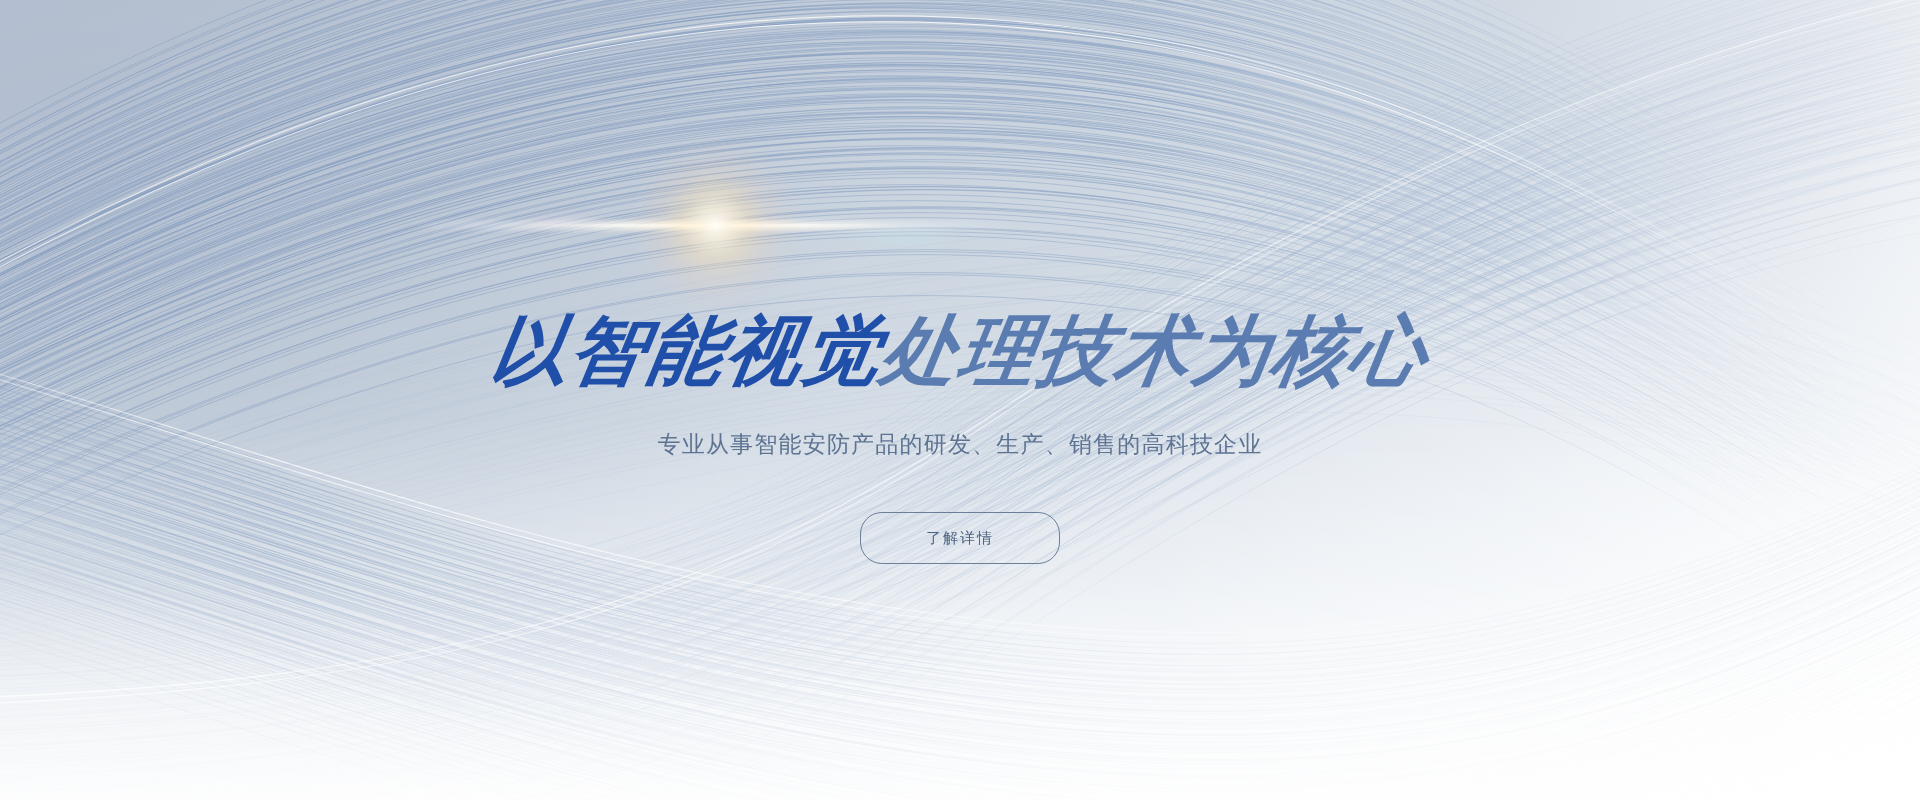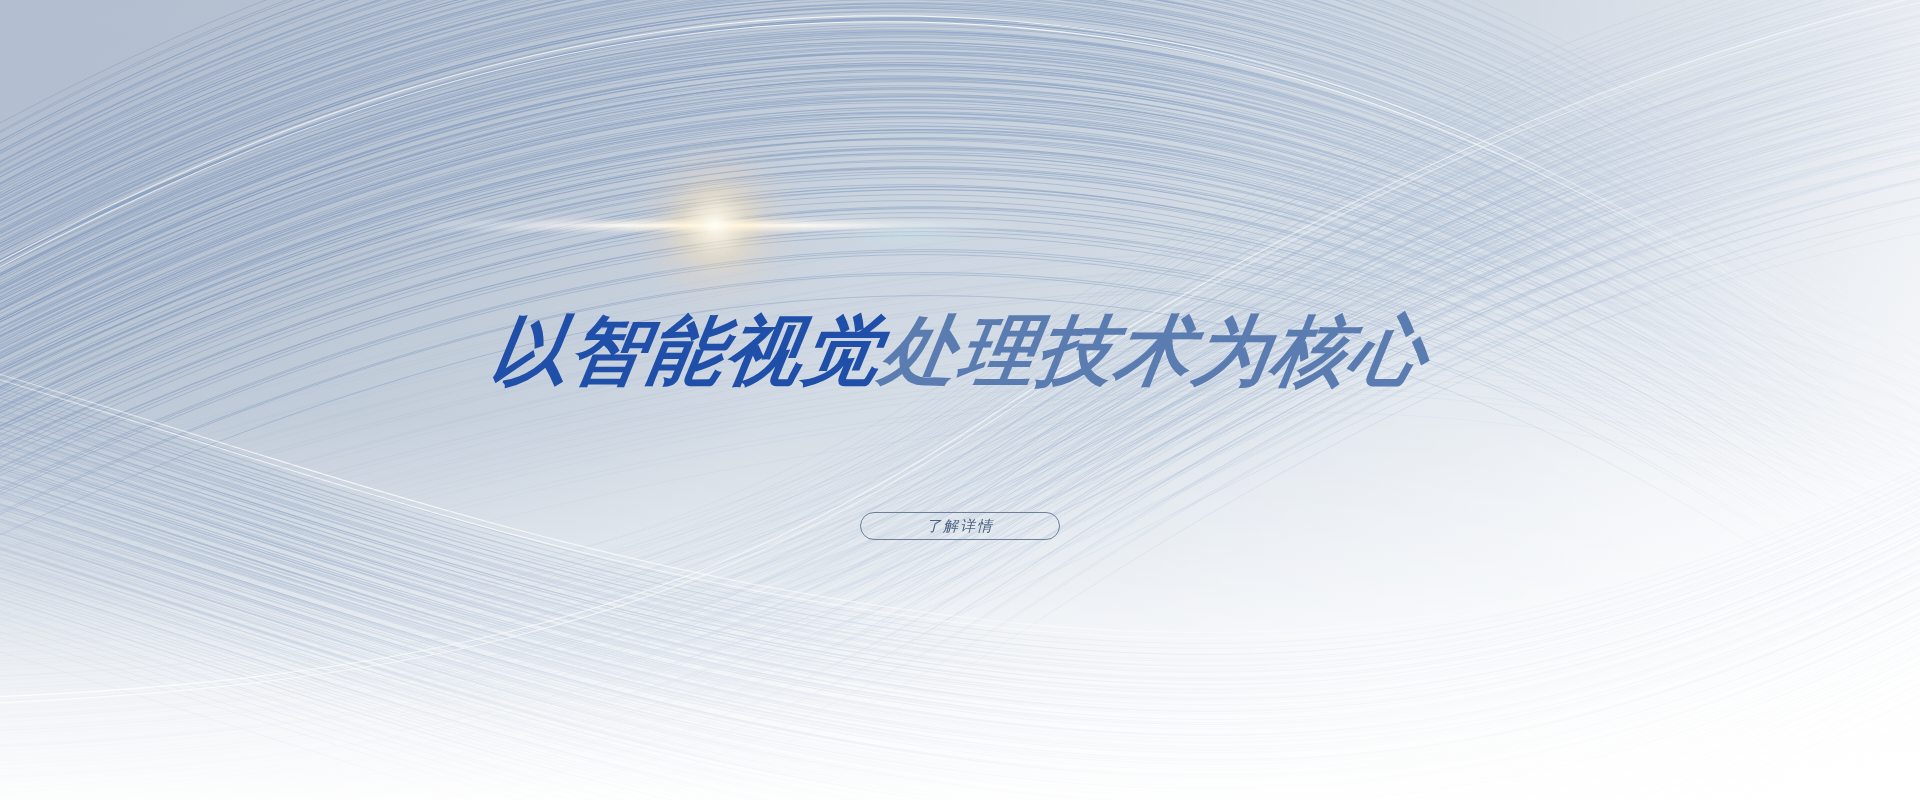--- a/index.html
+++ b/index.html
@@ -192,31 +192,30 @@
     top: 512px;
     left: 0; right: 0;
     display: flex;
     justify-content: center;
   }
   .cta-btn {
     display: inline-flex;
     align-items: center;
     justify-content: center;
     width: 200px;
-    height: 28px;
+    height: 52px;
     border: 1px solid #6b7f99;
     border-radius: 22px;
     background: transparent;
     color: #4d6380;
     font-size: 15px;
     letter-spacing: 2px;
     font-family: "Liberation Sans", "DejaVu Sans", sans-serif;
     cursor: pointer;
     padding: 0;
-    font-style: italic;
   }
 </style>
 </head>
 <body>
 
 <div class="stage">
 
   <div class="bg-base"></div>
   <div class="bg-tint-l"></div>
   <div class="bg-tint-r"></div>
@@ -398,19 +397,20 @@
   <div class="flare-streak"></div>
   <div class="flare-streak2"></div>
   <div class="flare-core"></div>
   <div class="flare-ghost"></div>
   <div class="flare-ghost2"></div>
 
   <div class="content">
 
     <h1 class="hero-title"><span class="seg seg-a">以智能视觉</span><span class="seg seg-b">处理技术为核心</span></h1>
 
+    <p class="hero-sub">专业从事智能安防产品的研发、生产、销售的高科技企业</p>
 
     <div class="cta-wrap">
       <button class="cta-btn" type="button">了解详情</button>
     </div>
 
   </div>
 </div>
 
 </body></html>

